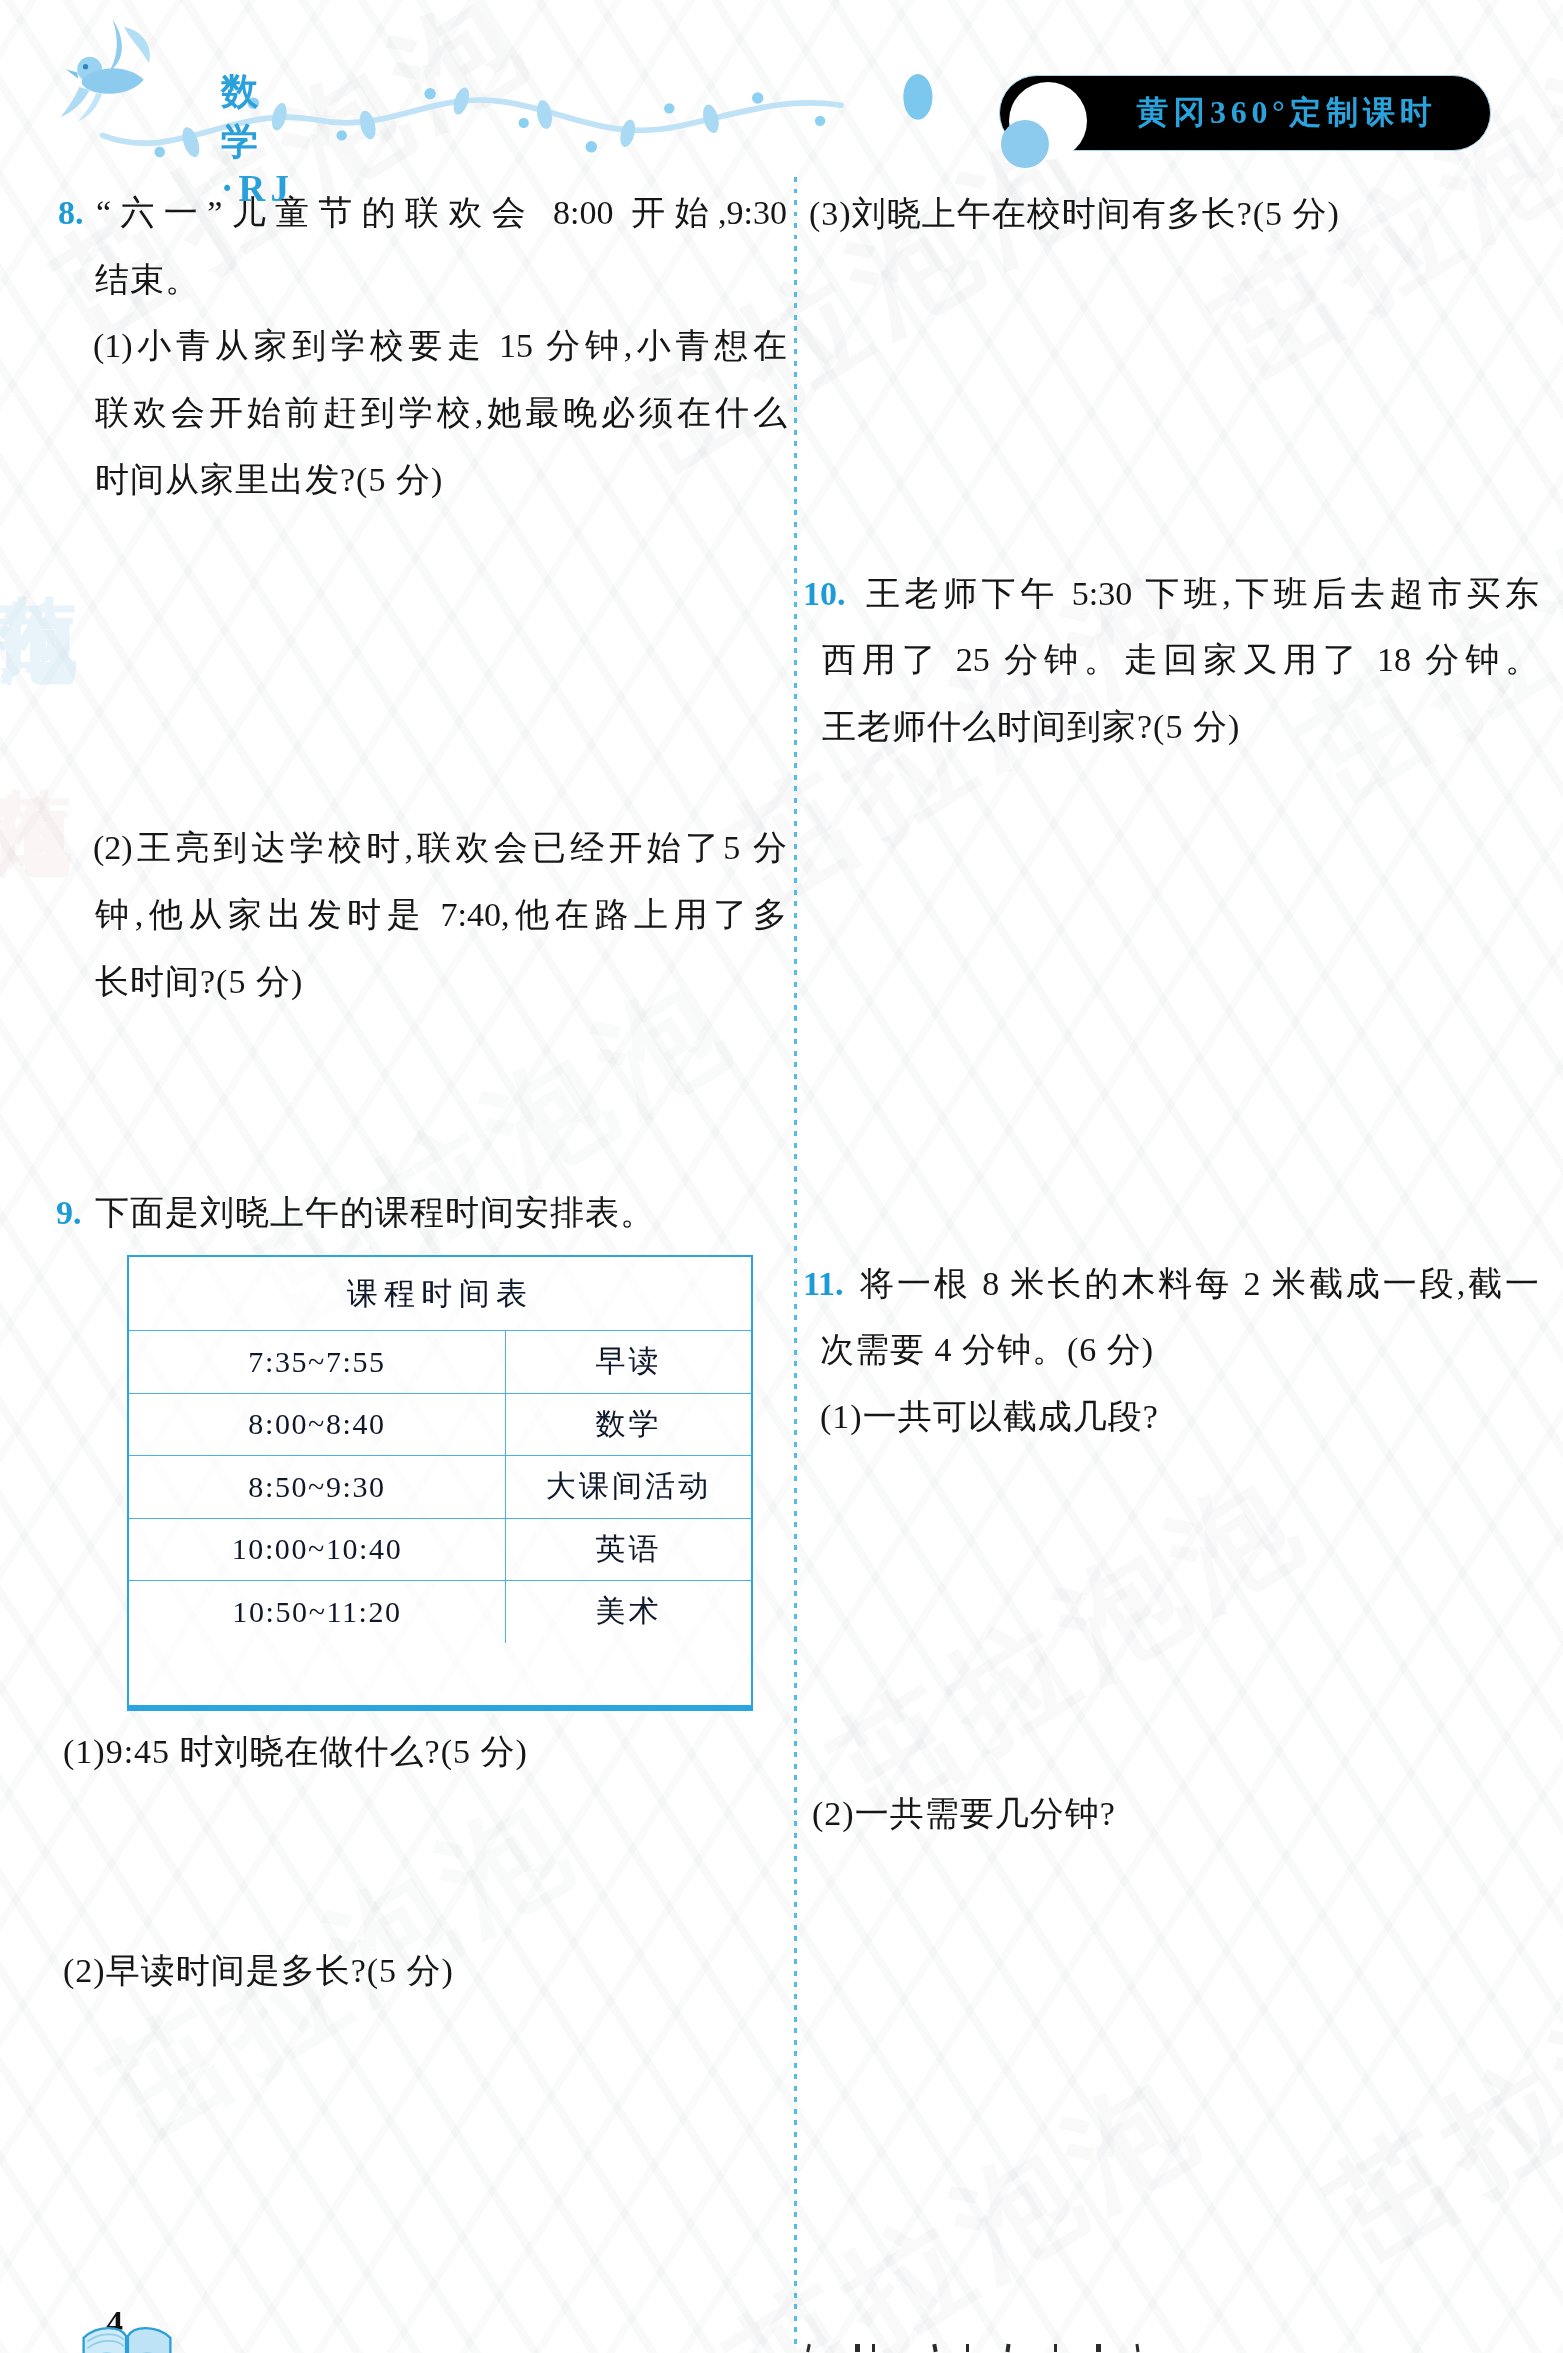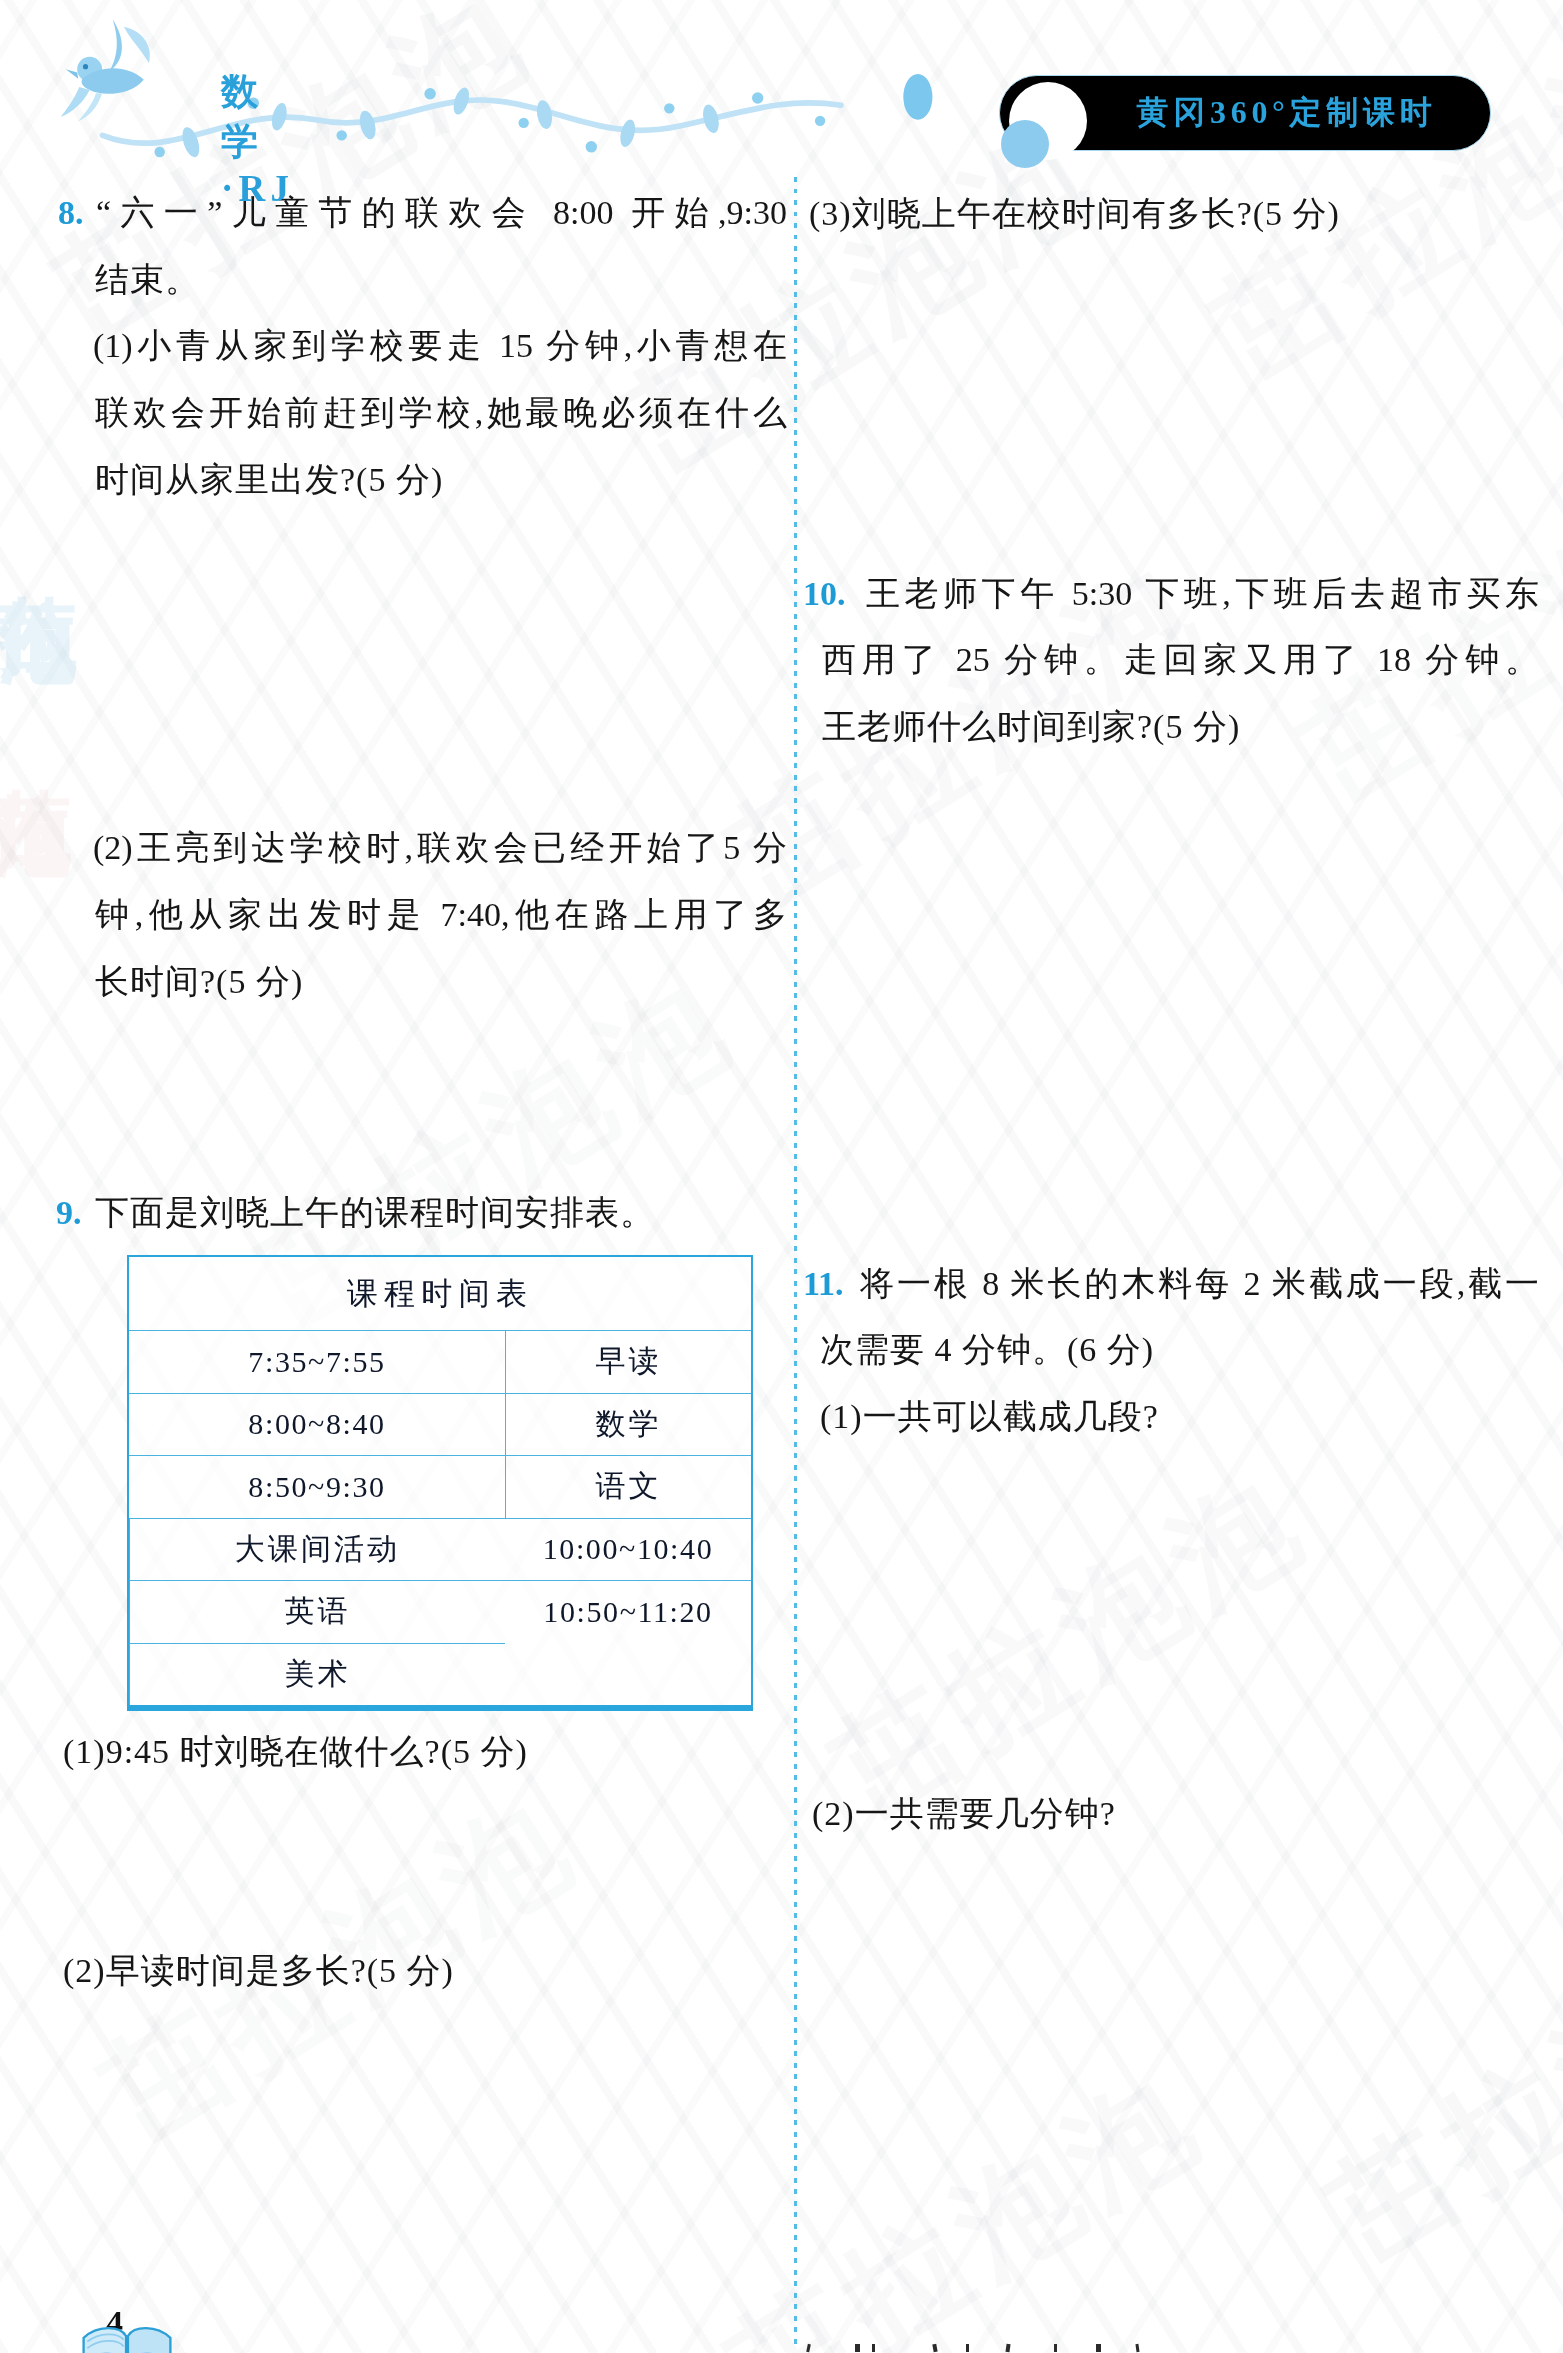--- a/index.html
+++ b/index.html
@@ -138,21 +138,20 @@
     <span class="num" style="left:56px;top:1193px;">9.</span>
     <div class="line" style="left:95px;top:1193px;">下面是刘晓上午的课程时间安排表。</div>
 
     <div class="ctable">
       <div class="t-title">课程时间表</div>
       <div class="t-cell">7:35~7:55</div>
       <div class="t-cell t-subj">早读</div>
       <div class="t-cell">8:00~8:40</div>
       <div class="t-cell t-subj">数学</div>
       <div class="t-cell">8:50~9:30</div>
-      <div class="t-cell t-subj">语文</div>
       <div class="t-cell t-subj">大课间活动</div>
       <div class="t-cell">10:00~10:40</div>
       <div class="t-cell t-subj">英语</div>
       <div class="t-cell">10:50~11:20</div>
       <div class="t-cell t-subj">美术</div>
     </div>
 
     <div class="line" style="left:63px;top:1732px;">(1)9:45 时刘晓在做什么?(5 分)</div>
     <div class="line" style="left:63px;top:1951px;">(2)早读时间是多长?(5 分)</div>
   </section>

